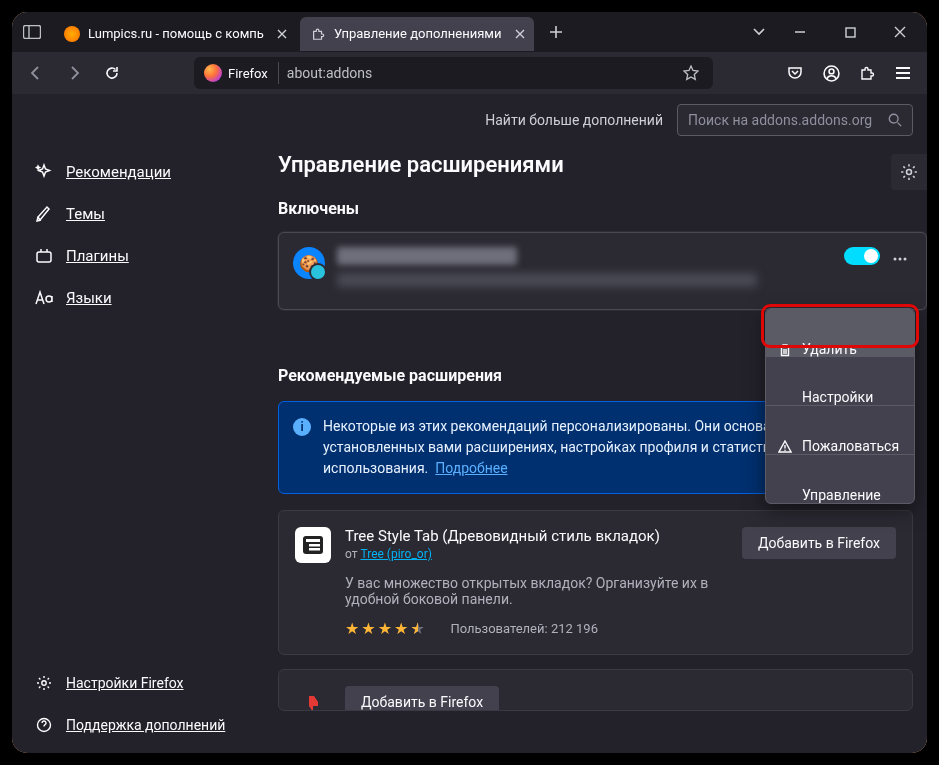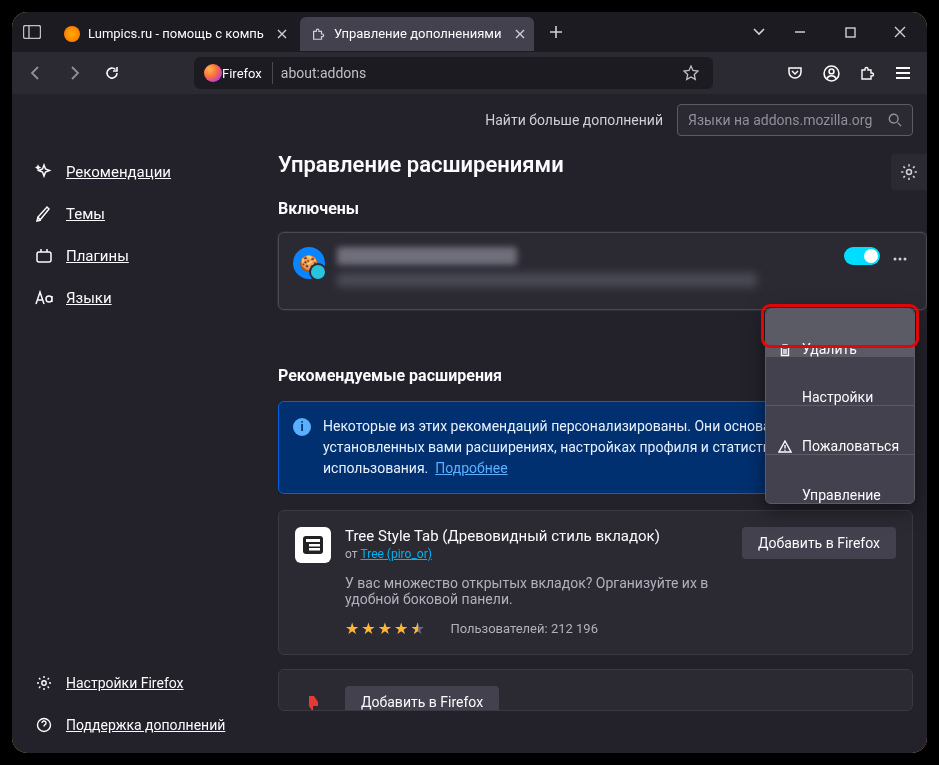--- a/index.html
+++ b/index.html
@@ -18,21 +18,21 @@
   .newtab-btn { width:32px; height:32px; display:flex; align-items:center; justify-content:center; color:#cfcfd8; margin-left:4px;}
   .title-controls { display:flex; align-items:center; gap:4px; padding-right:4px;}
   .title-controls .ctl { width:46px; height:40px; display:flex; align-items:center; justify-content:center; color:#cfcfd8; font-size:14px;}
   .chev { width:36px; display:flex; align-items:center; justify-content:center; color:#cfcfd8;}
   
   
   .toolbar { height: 42px; display:flex; align-items:center; background:#2b2a33; padding: 0 8px; gap:6px;}
   .toolbar .nav-btn { width:32px; height:32px; display:flex; align-items:center; justify-content:center; color:#8f8f9d; border-radius:4px;}
   .toolbar .nav-btn.enabled { color:#fbfbfe; }
   .urlbar { flex:1; height:32px; background:#1c1b22; border-radius:6px; display:flex; align-items:center; padding:0 8px; margin:0 60px 0 60px; color:#bfbfc7;}
-  .urlbar .ff-label { display:flex; align-items:center; gap:0; background: transparent; padding: 2px 10px 2px 2px; border-right:1px solid #4a4a55; margin-right:8px; font-size:13px; color:#fbfbfe;}
+  .urlbar .ff-label { display:flex; align-items:center; gap:6px; background: transparent; padding: 2px 10px 2px 2px; border-right:1px solid #4a4a55; margin-right:8px; font-size:13px; color:#fbfbfe;}
   .urlbar .ff-logo { width:18px; height:18px; border-radius:50%; background: radial-gradient(circle at 30% 30%, #ffb84d, #ff7139 40%, #b53be0 80%);}
   .urlbar .addr { flex:1; font-size:14px; color:#bfbfc7;}
   .urlbar .star { width:28px; display:flex; justify-content:center; color:#bfbfc7;}
   .tool-icons { display:flex; gap:4px; align-items:center;}
   .tool-icons .ic { width:32px; height:32px; display:flex; align-items:center; justify-content:center; color:#fbfbfe;}
   
   
   .content { flex:1; display:flex; background:#23222b; overflow:hidden; flex-direction:column;}
   .findbar { height:52px; display:flex; align-items:center; justify-content:flex-end; padding: 0 14px; gap:14px;}
   .findbar .lbl { color:#cfcfd8; font-size:14px;}
@@ -220,21 +220,21 @@
             <line x1="1" y1="12" x2="15" y2="12" stroke="currentColor" stroke-width="1.8"></line>
           </svg>
         </div>
     </div>
   </div>
 
   <div class="content">
     <div class="findbar">
       <span class="lbl">Найти больше дополнений</span>
       <div class="searchbox">
-        <span>Языки на addons.mozilla.org</span>
+        <span>Поиск на addons.addons.org</span>
         <svg width="14" height="14" viewBox="0 0 16 16" fill="none" stroke="#8f8f9d" stroke-width="1.6">
             <circle cx="6.5" cy="6.5" r="5"></circle>
             <line x1="11" y1="11" x2="15" y2="15"></line>
           </svg>
       </div>
     </div>
 
     <div class="body-row">
 
       <div class="side">

